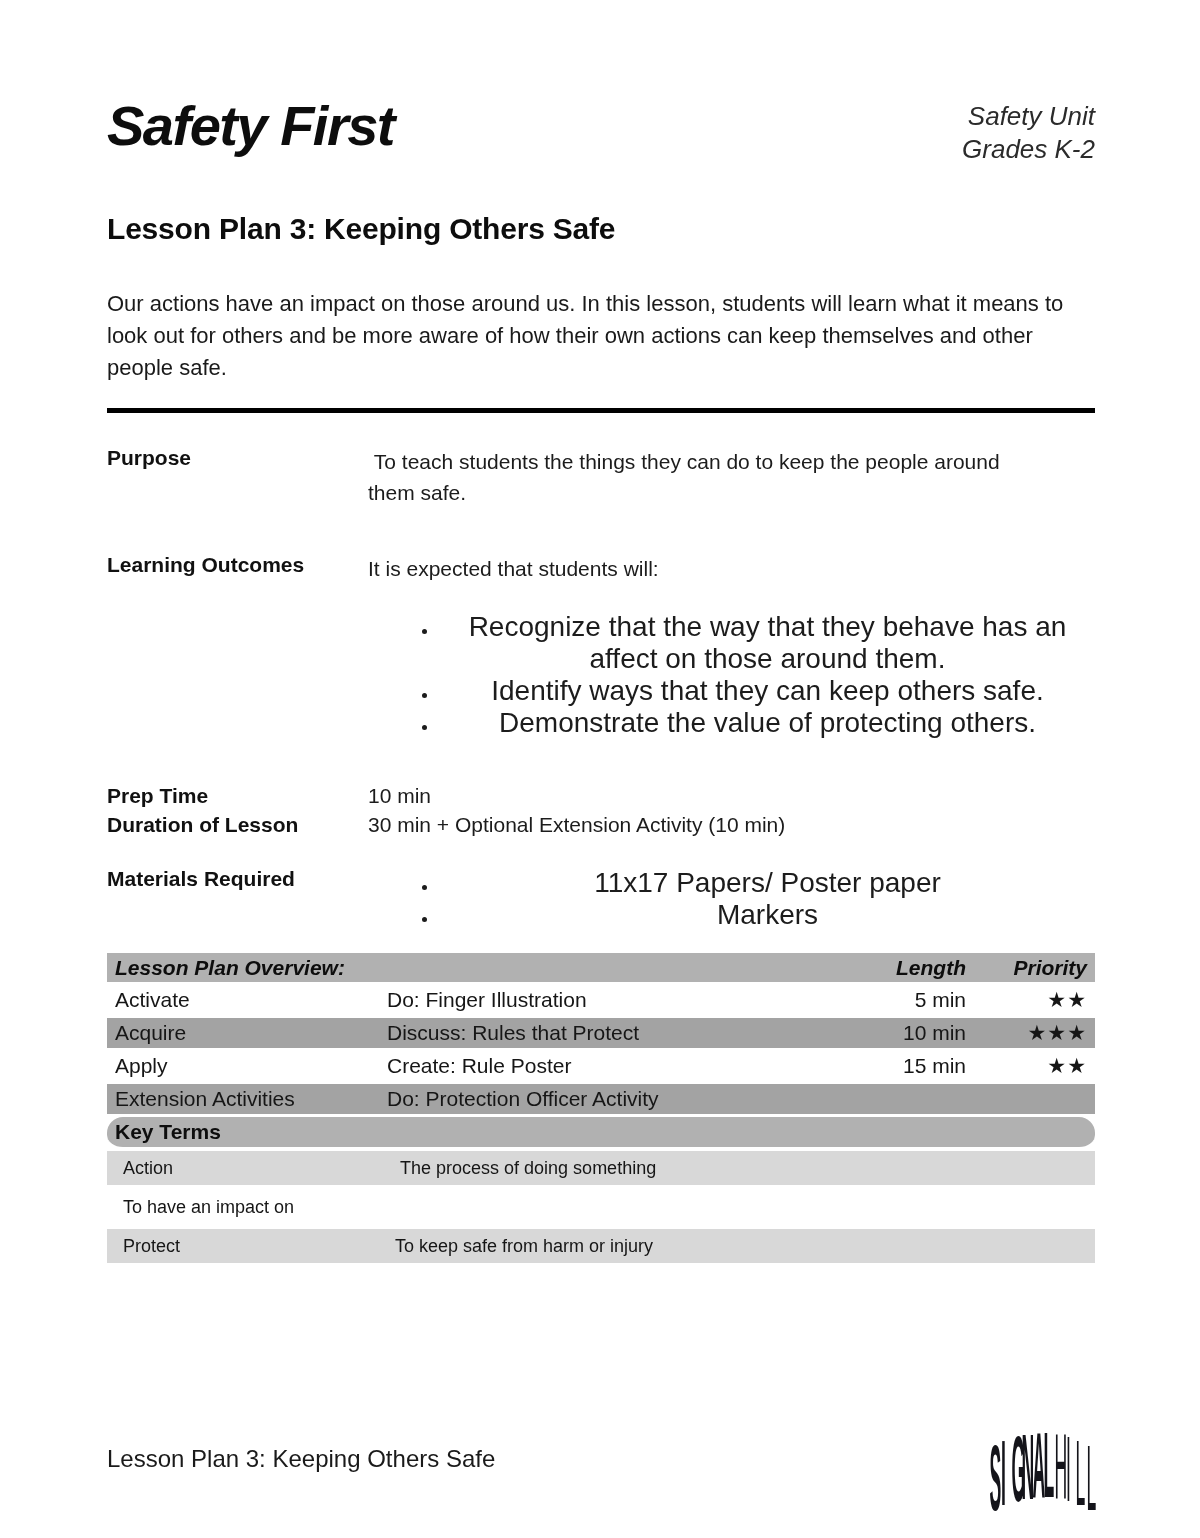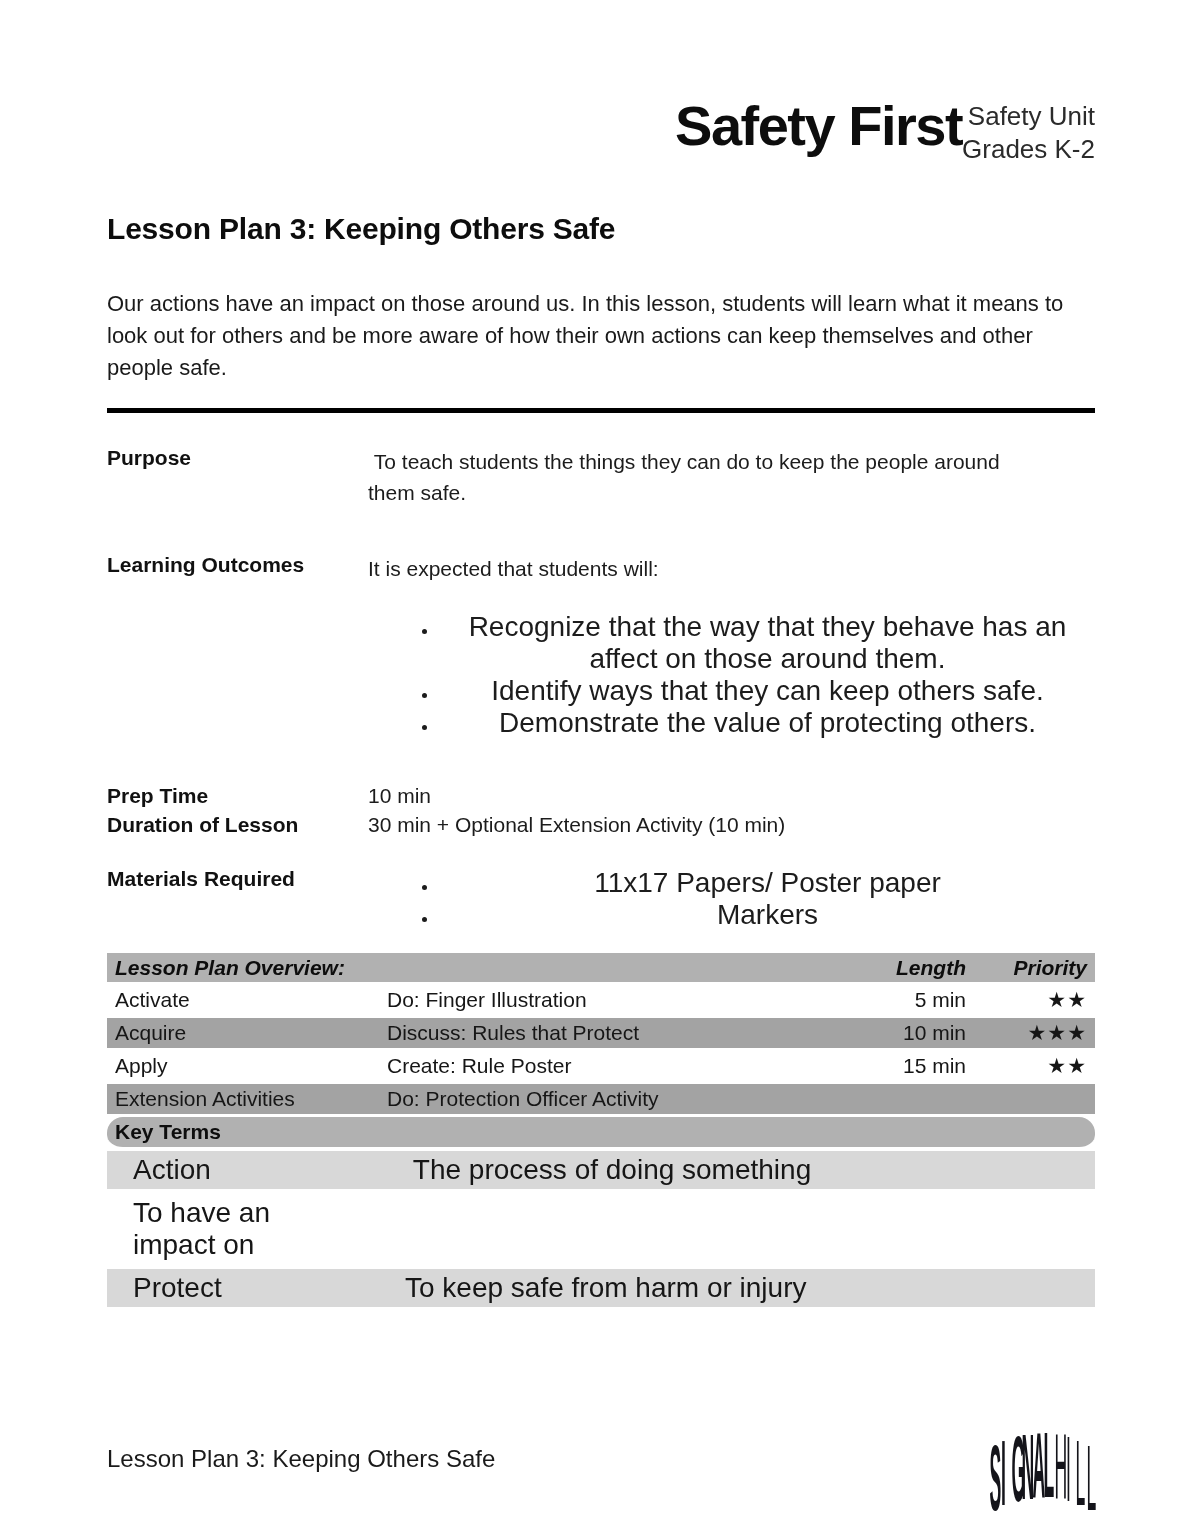--- a/index.html
+++ b/index.html
@@ -3,21 +3,21 @@
 <meta charset="utf-8">
 <style>
   html,body{margin:0;padding:0;background:#fff;}
   body{
     width:1200px;height:1538px;position:relative;overflow:hidden;
     font-family:"Liberation Sans",sans-serif;color:#111;
   }
   .page{padding:98px 105px 0 107px;}
 
   
-  .doc-header{display:flex;justify-content:flex-end;align-items:flex-start;}
+  .doc-header{display:flex;justify-content:space-between;align-items:flex-start;font-style:italic;}
   .doc-title{
     font-size:56px;font-weight:800;letter-spacing:-1.5px;color:#0d0d0d;
     line-height:1.0;margin:0;
   }
   .unit-block{text-align:right;font-size:26px;line-height:33px;color:#2b2b2b;font-weight:400;margin-top:2px;}
 
   .lesson-title{font-size:30px;font-weight:bold;color:#0d0d0d;margin:46px 0 0 0;letter-spacing:-0.2px;}
 
   .intro{font-size:22px;line-height:32px;margin-top:42px;max-width:980px;color:#1a1a1a;}
 
@@ -44,21 +44,21 @@
   .trow>div{padding:2px 8px;font-size:21px;color:#161616;}
   .c-len,.c-pri{text-align:right;}
   .c-pri{letter-spacing:1px;font-size:20px;padding-right:9px;}
   .t-head{background:#b1b1b1;min-height:29px;font-style:italic;}
   .t-head>div{font-weight:bold;color:#0d0d0d;}
   .r-white{background:#fff;min-height:30px;}
   .r-gray{background:#a3a3a3;min-height:30px;}
   .kt-head{background:#b1b1b1;min-height:30px;border-bottom:4px solid #fff;display:grid;grid-template-columns:1fr;align-items:center;border-radius:16px;}
   .kt-head>div{font-weight:bold;font-size:21px;padding:3px 8px;color:#0d0d0d;}
   .kt-row{display:grid;grid-template-columns:272px 1fr;align-items:center;min-height:34px;border-bottom:5px solid #fff;}
-  .kt-row>div{padding:3px 26px;font-size:28px;color:#161616;white-space:pre-wrap;}
+  .kt-row>div{padding:3px 16px;font-size:18px;color:#161616;white-space:pre-wrap;}
 
   
   .footer{position:absolute;left:107px;right:105px;top:1445px;}
   .footer-text{font-size:24px;color:#1a1a1a;}
   .logo{
     position:absolute;right:0;top:-22px;height:80px;width:118px;
     display:flex;align-items:flex-end;justify-content:flex-end;
   }
   .logo span{
     display:inline-block;width:10.8px;text-align:center;font-size:32px;line-height:26px;

